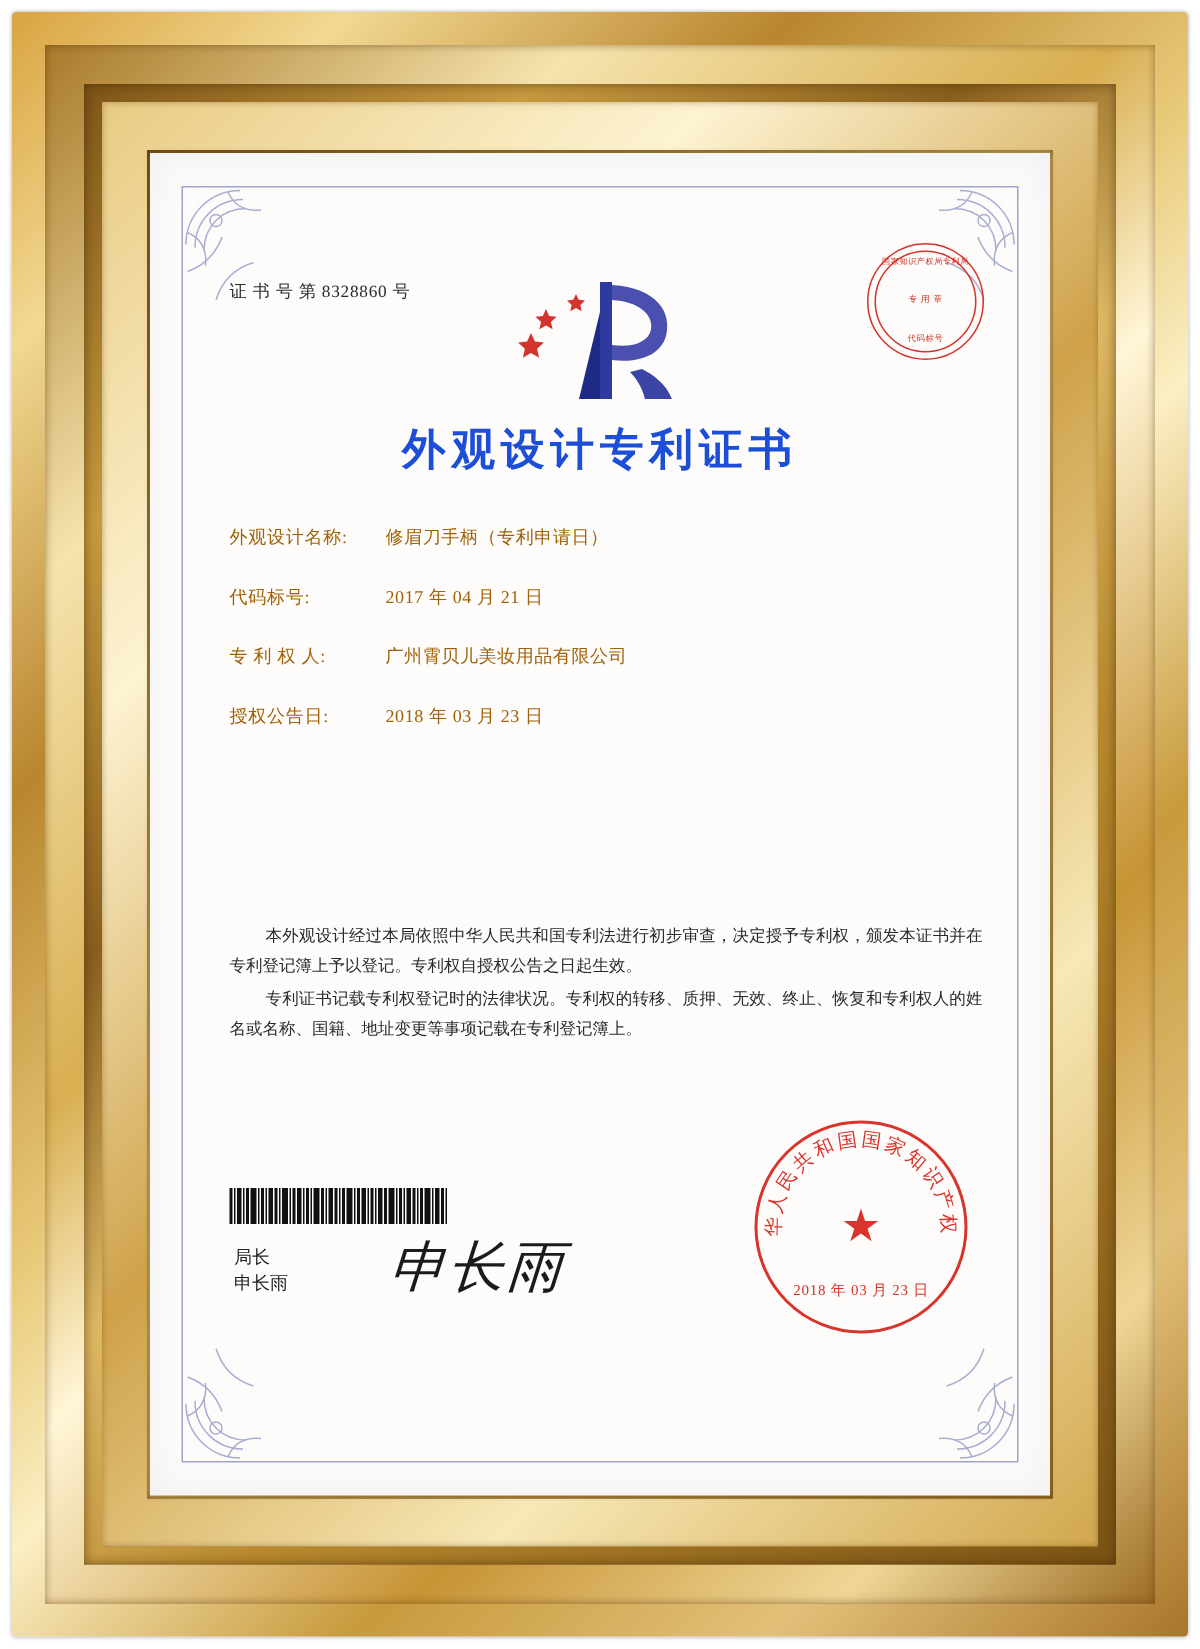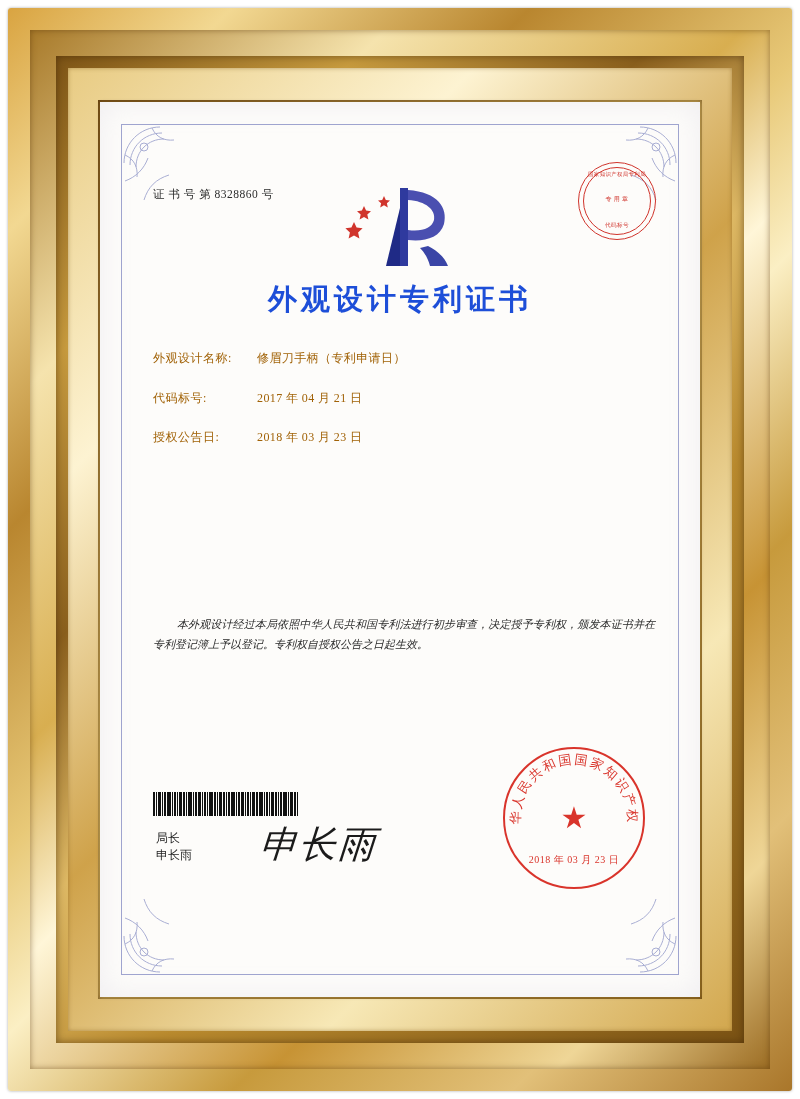--- a/index.html
+++ b/index.html
@@ -146,21 +146,21 @@
 
   
   .body-text {
     position: absolute;
     left: 53px; right: 45px; top: 512px;
     font-size: 11px;
     line-height: 20px;
     color: #2a2a2a;
     text-align: justify;
   }
-  .body-text p { margin: 0 0 2px 0; text-indent: 24px; font-style: italic; }
+  .body-text p { margin: 0 0 2px 0; text-indent: 24px; }
 
   
   .barcode {
     position: absolute;
     left: 53px; top: 690px;
     width: 175px; height: 24px;
     display: flex;
     align-items: flex-end;
     gap: 1px;
   }
@@ -331,27 +331,32 @@
   <div class="fields">
     <div class="field-row">
       <span class="field-label">外观设计名称:</span>
       <span class="field-value">修眉刀手柄（专利申请日）</span>
     </div>
     <div class="field-row">
       <span class="field-label">代码标号:</span>
       <span class="field-value">2017 年 04 月 21 日</span>
     </div>
     <div class="field-row">
+      <span class="field-label">专 利 权 人:</span>
+      <span class="field-value">广州霄贝儿美妆用品有限公司</span>
+    </div>
+    <div class="field-row">
       <span class="field-label">授权公告日:</span>
       <span class="field-value">2018 年 03 月 23 日</span>
     </div>
   </div>
 
   <div class="body-text">
     <p>本外观设计经过本局依照中华人民共和国专利法进行初步审查，决定授予专利权，颁发本证书并在专利登记簿上予以登记。专利权自授权公告之日起生效。</p>
+    <p>专利证书记载专利权登记时的法律状况。专利权的转移、质押、无效、终止、恢复和专利权人的姓名或名称、国籍、地址变更等事项记载在专利登记簿上。</p>
   </div>
 
   <div class="barcode">
     <i style="width:2px"></i>
       <i style="width:1px"></i>
       <i style="width:3px"></i>
       <i style="width:1px"></i>
     <i style="width:2px"></i>
       <i style="width:4px"></i>
       <i style="width:1px"></i>

